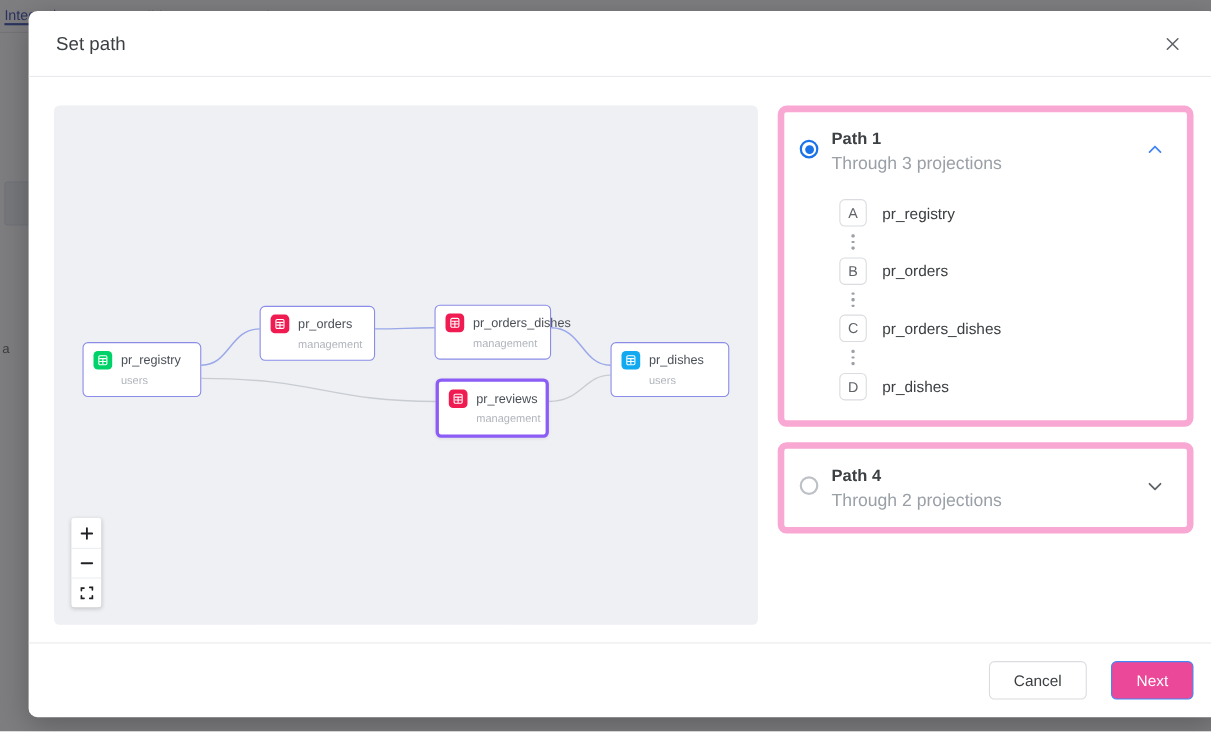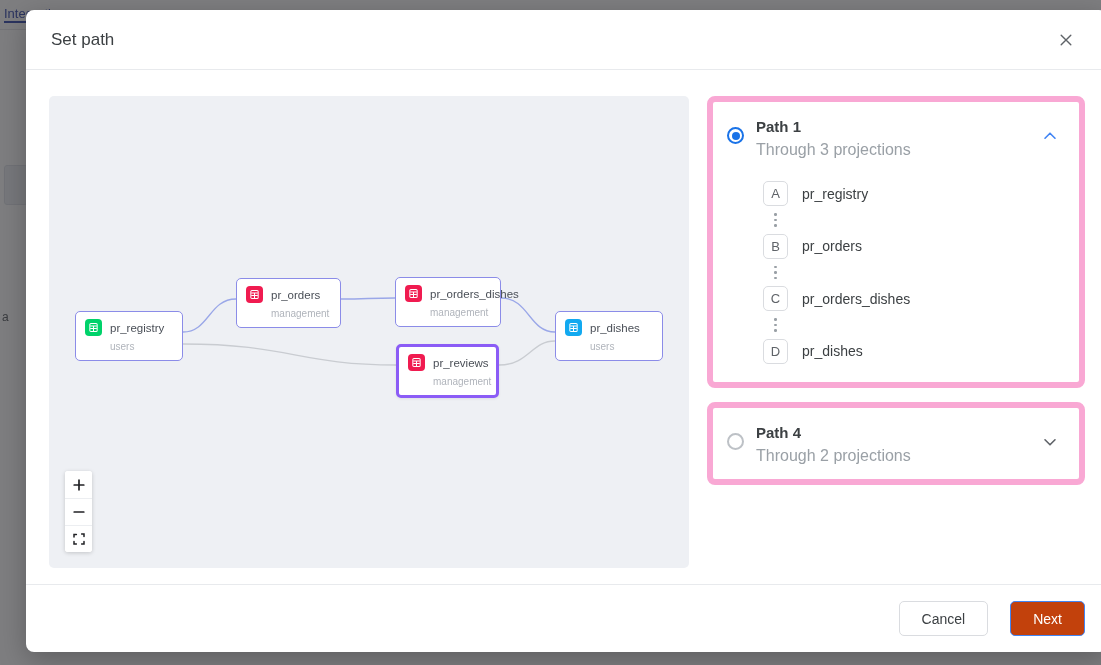--- a/index.html
+++ b/index.html
@@ -184,21 +184,21 @@
     gap: 22px;
     padding: 0 22px;
   }
   .btn {
     height: 35px; border-radius: 5px;
     font-size: 14px; cursor: pointer;
     font-family: inherit;
     padding: 0 22px;
   }
   #cancel-button { background: #ffffff; border: 1px solid #dadce0; color: #3c4043; }
-  #next-button { background: #c2410c; border: 1px solid #4285f4; color: #ffffff; }
+  #next-button { background: #ec4899; border: 1px solid #4285f4; color: #ffffff; }
 </style>
 </head>
 <body>
 
 <div id="app-background">
   <div id="bg-tabbar">
     <span class="bg-tab active">Integration</span>
     <span class="bg-tab">Validate</span>
     <span class="bg-tab">Settings</span>
   </div>

